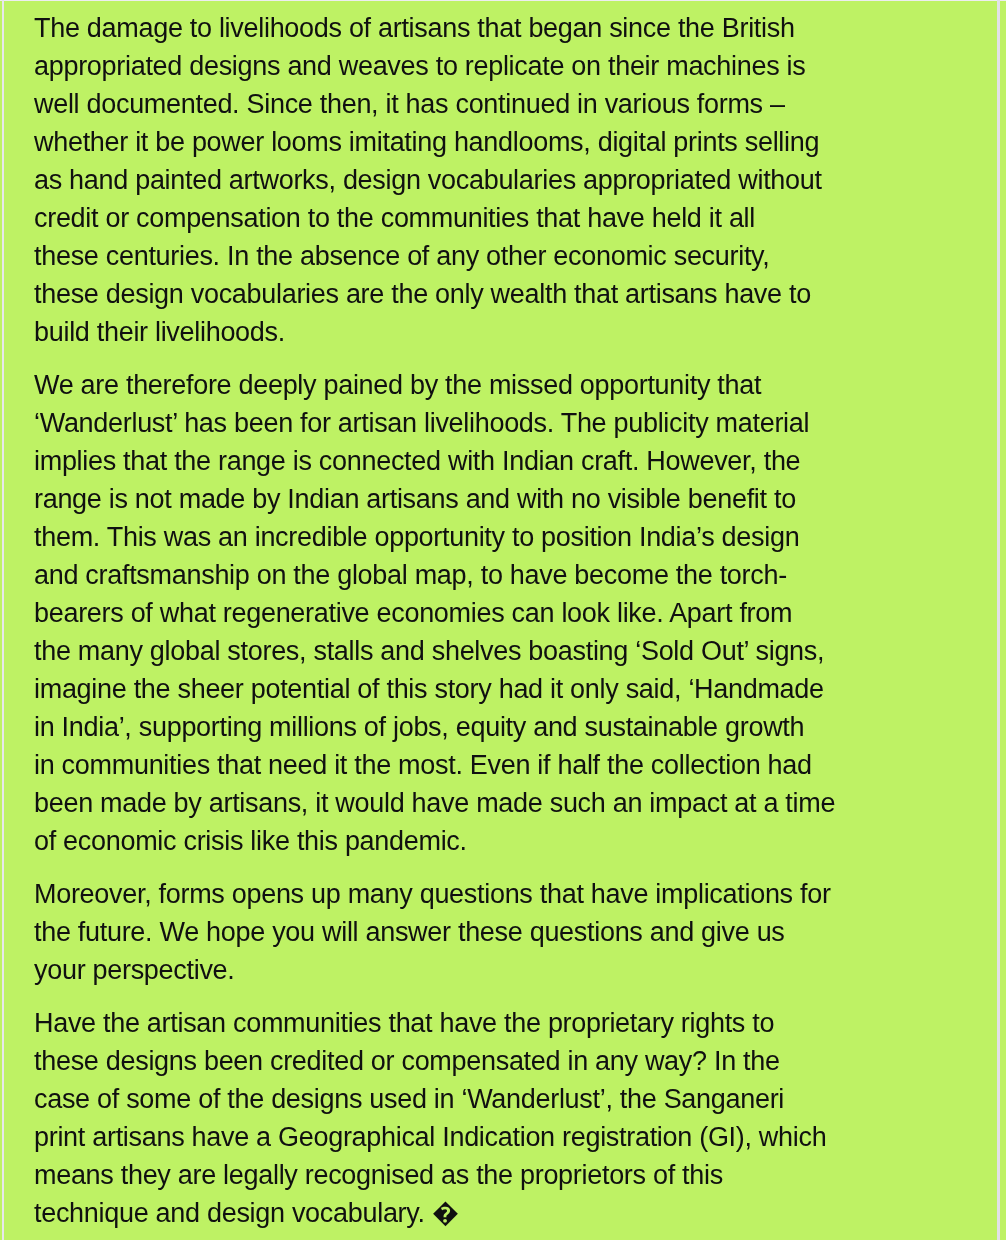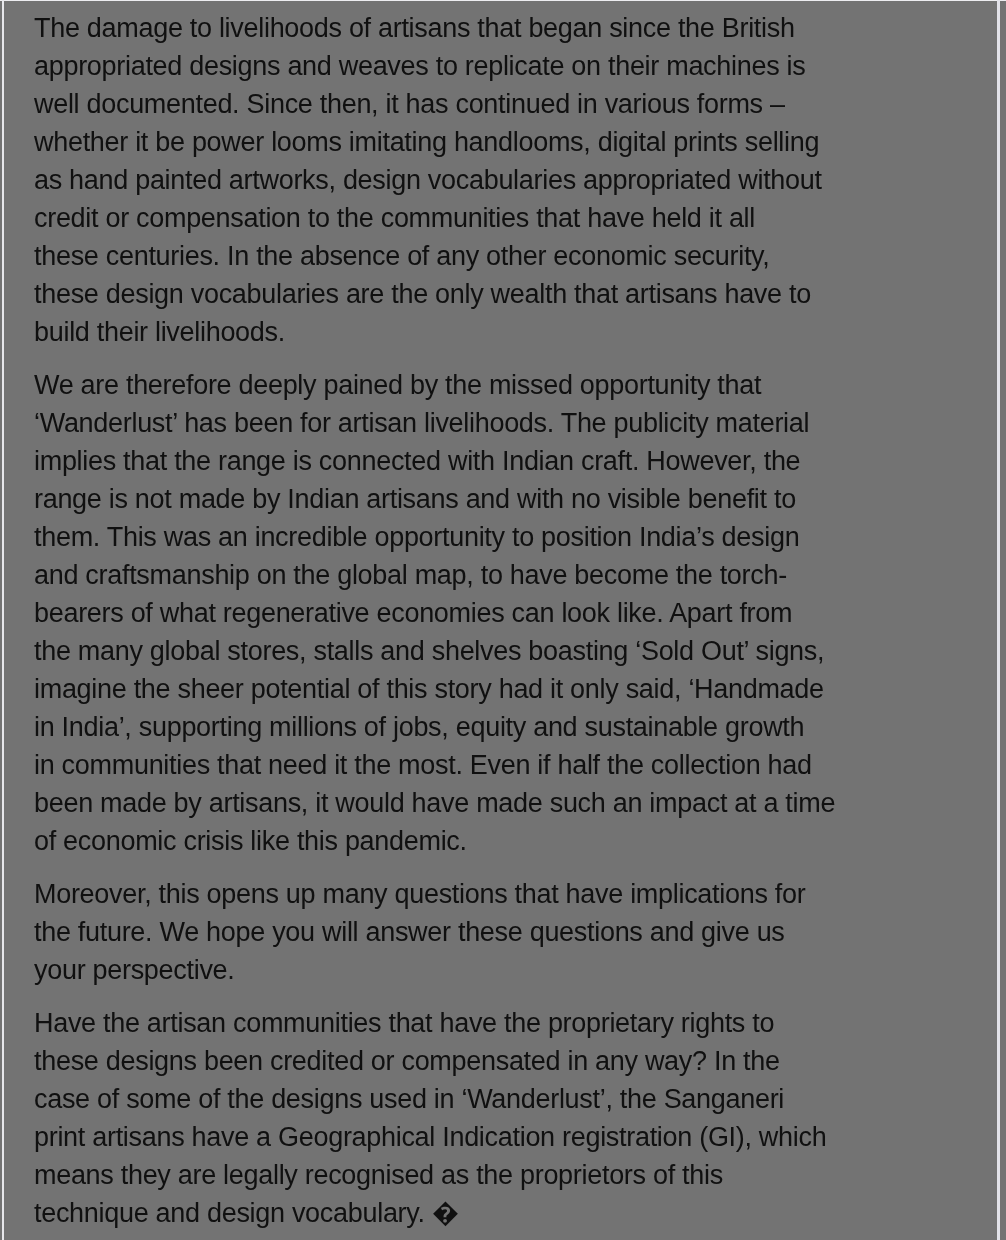--- a/index.html
+++ b/index.html
@@ -10,21 +10,21 @@
   body {
     width: 1006px;
     height: 1240px;
     position: relative;
     overflow: hidden;
     font-family: "Liberation Sans", sans-serif;
   }
   .page {
     position: absolute;
     inset: 0;
-    background: #737373;
+    background: #bef264;
   }
   .edge-top {
     position: absolute;
     top: 0; left: 0; right: 0;
     height: 1px;
     background: #ededf0;
   }
   .edge-left {
     position: absolute;
     top: 0; bottom: 0;
@@ -81,21 +81,21 @@
 range is not made by Indian artisans and with no visible benefit to
 them. This was an incredible opportunity to position India’s design
 and craftsmanship on the global map, to have become the torch-
 bearers of what regenerative economies can look like. Apart from
 the many global stores, stalls and shelves boasting ‘Sold Out’ signs,
 imagine the sheer potential of this story had it only said, ‘Handmade
 in India’, supporting millions of jobs, equity and sustainable growth
 in communities that need it the most. Even if half the collection had
 been made by artisans, it would have made such an impact at a time
 of economic crisis like this pandemic.</p>
-    <p>Moreover, this opens up many questions that have implications for
+    <p>Moreover, forms opens up many questions that have implications for
 the future. We hope you will answer these questions and give us
 your perspective.</p>
     <p>Have the artisan communities that have the proprietary rights to
 these designs been credited or compensated in any way? In the
 case of some of the designs used in ‘Wanderlust’, the Sanganeri
 print artisans have a Geographical Indication registration (GI), which
 means they are legally recognised as the proprietors of this
 technique and design vocabulary. �</p>
   </div>
 </div>

